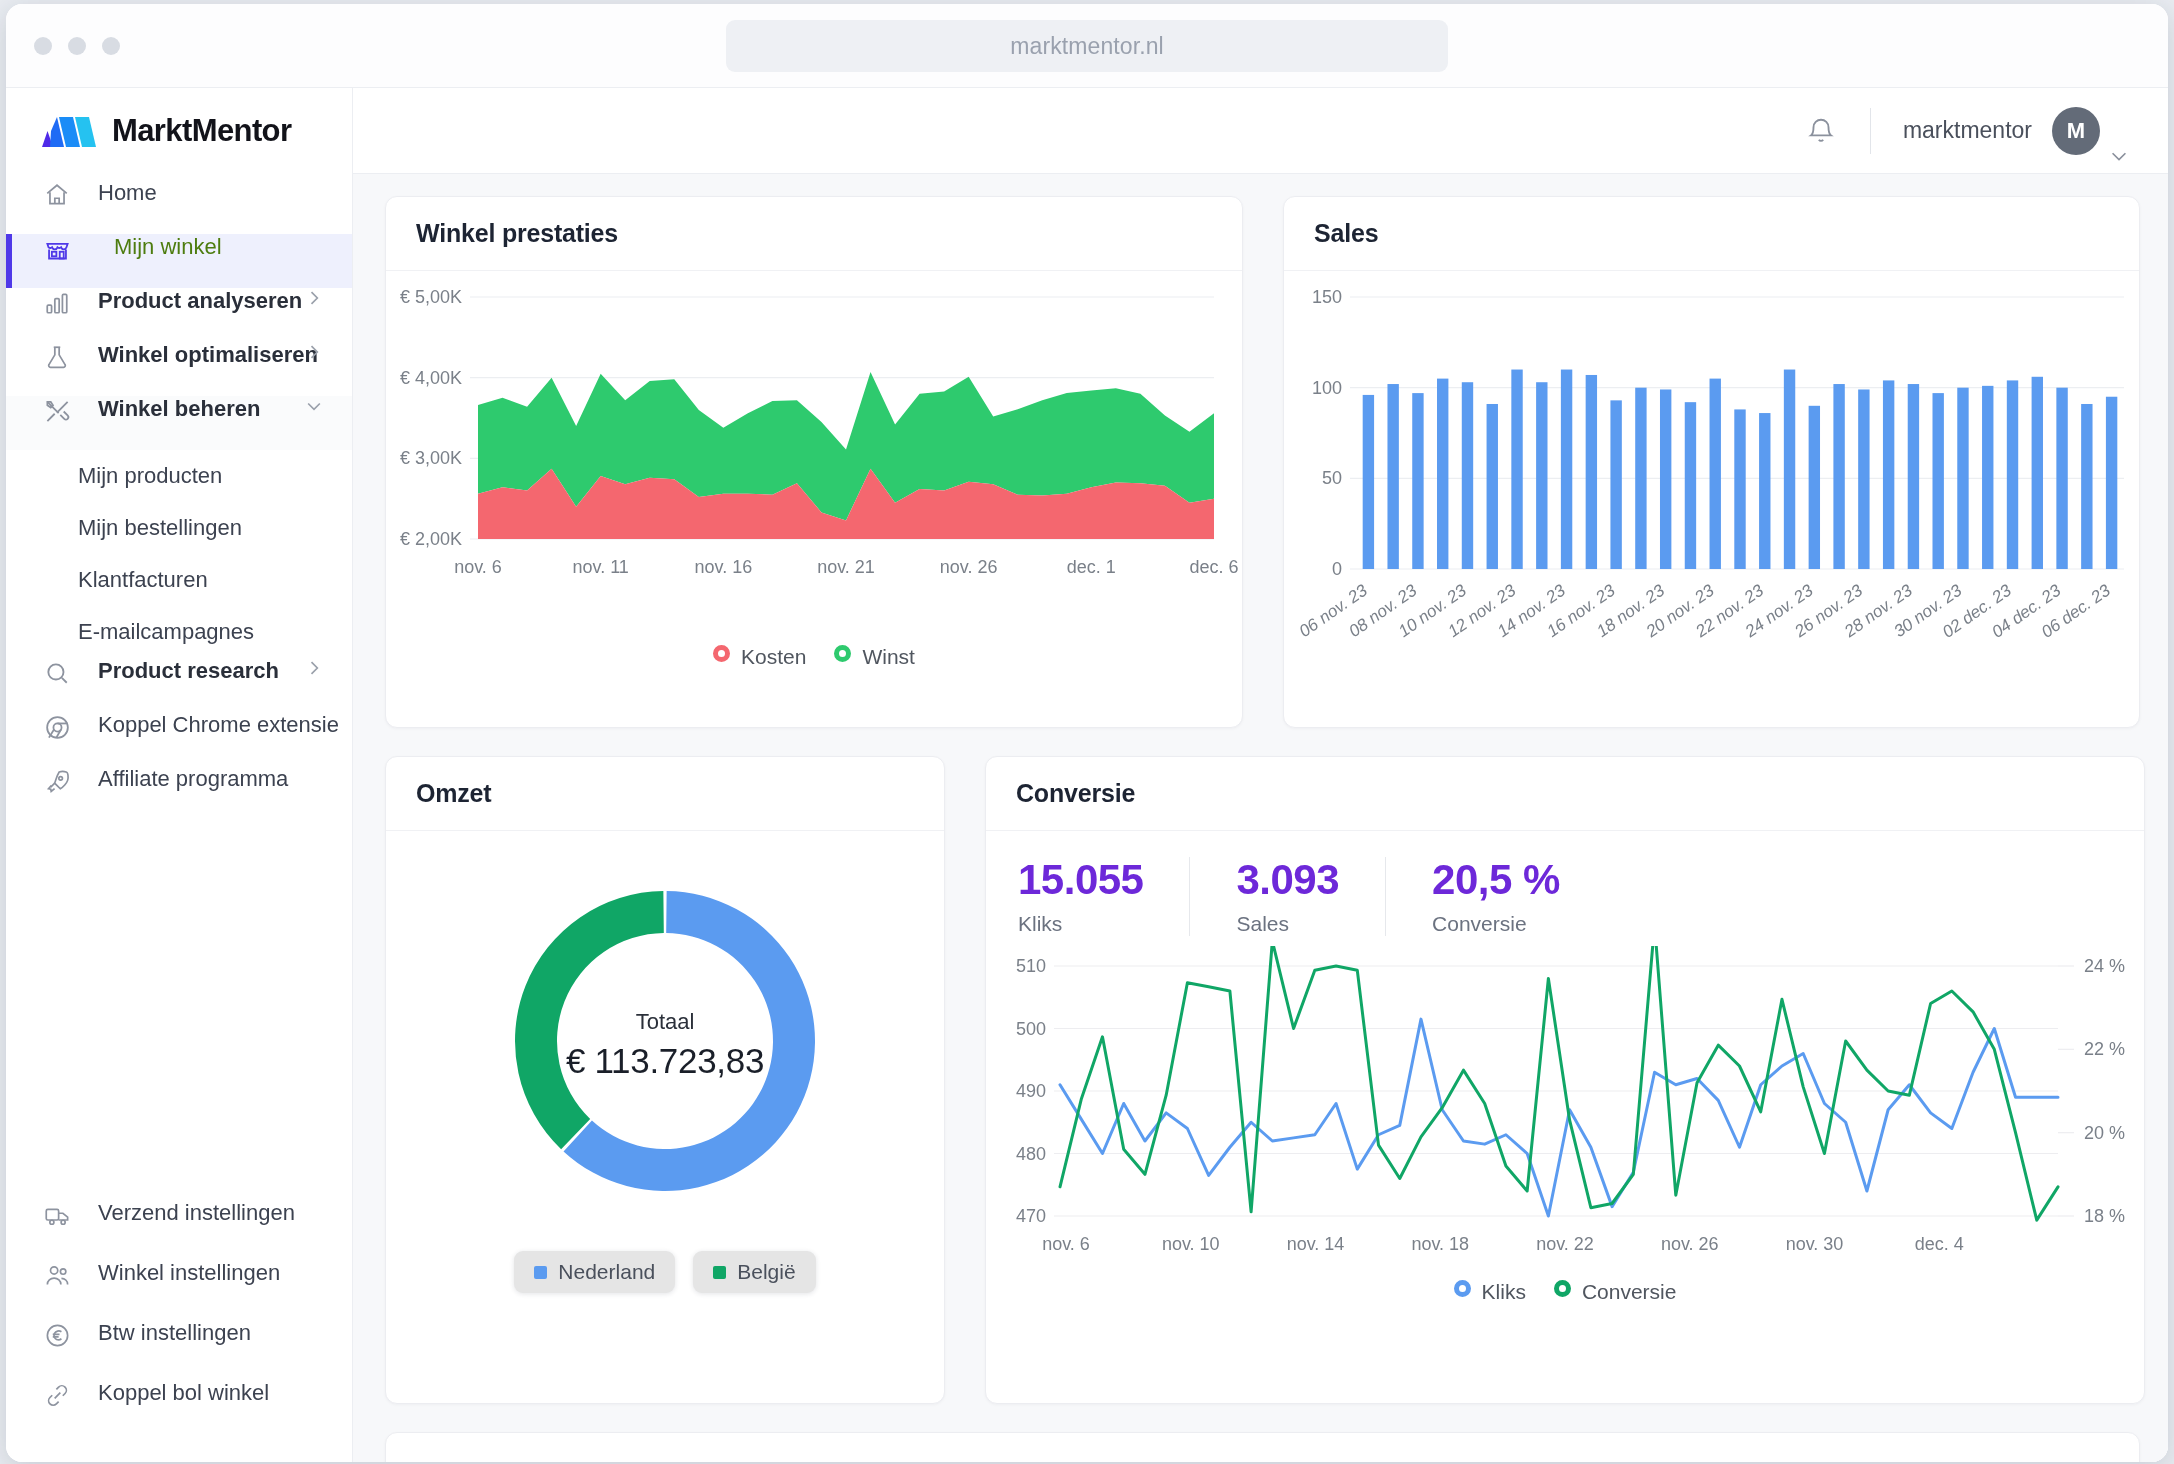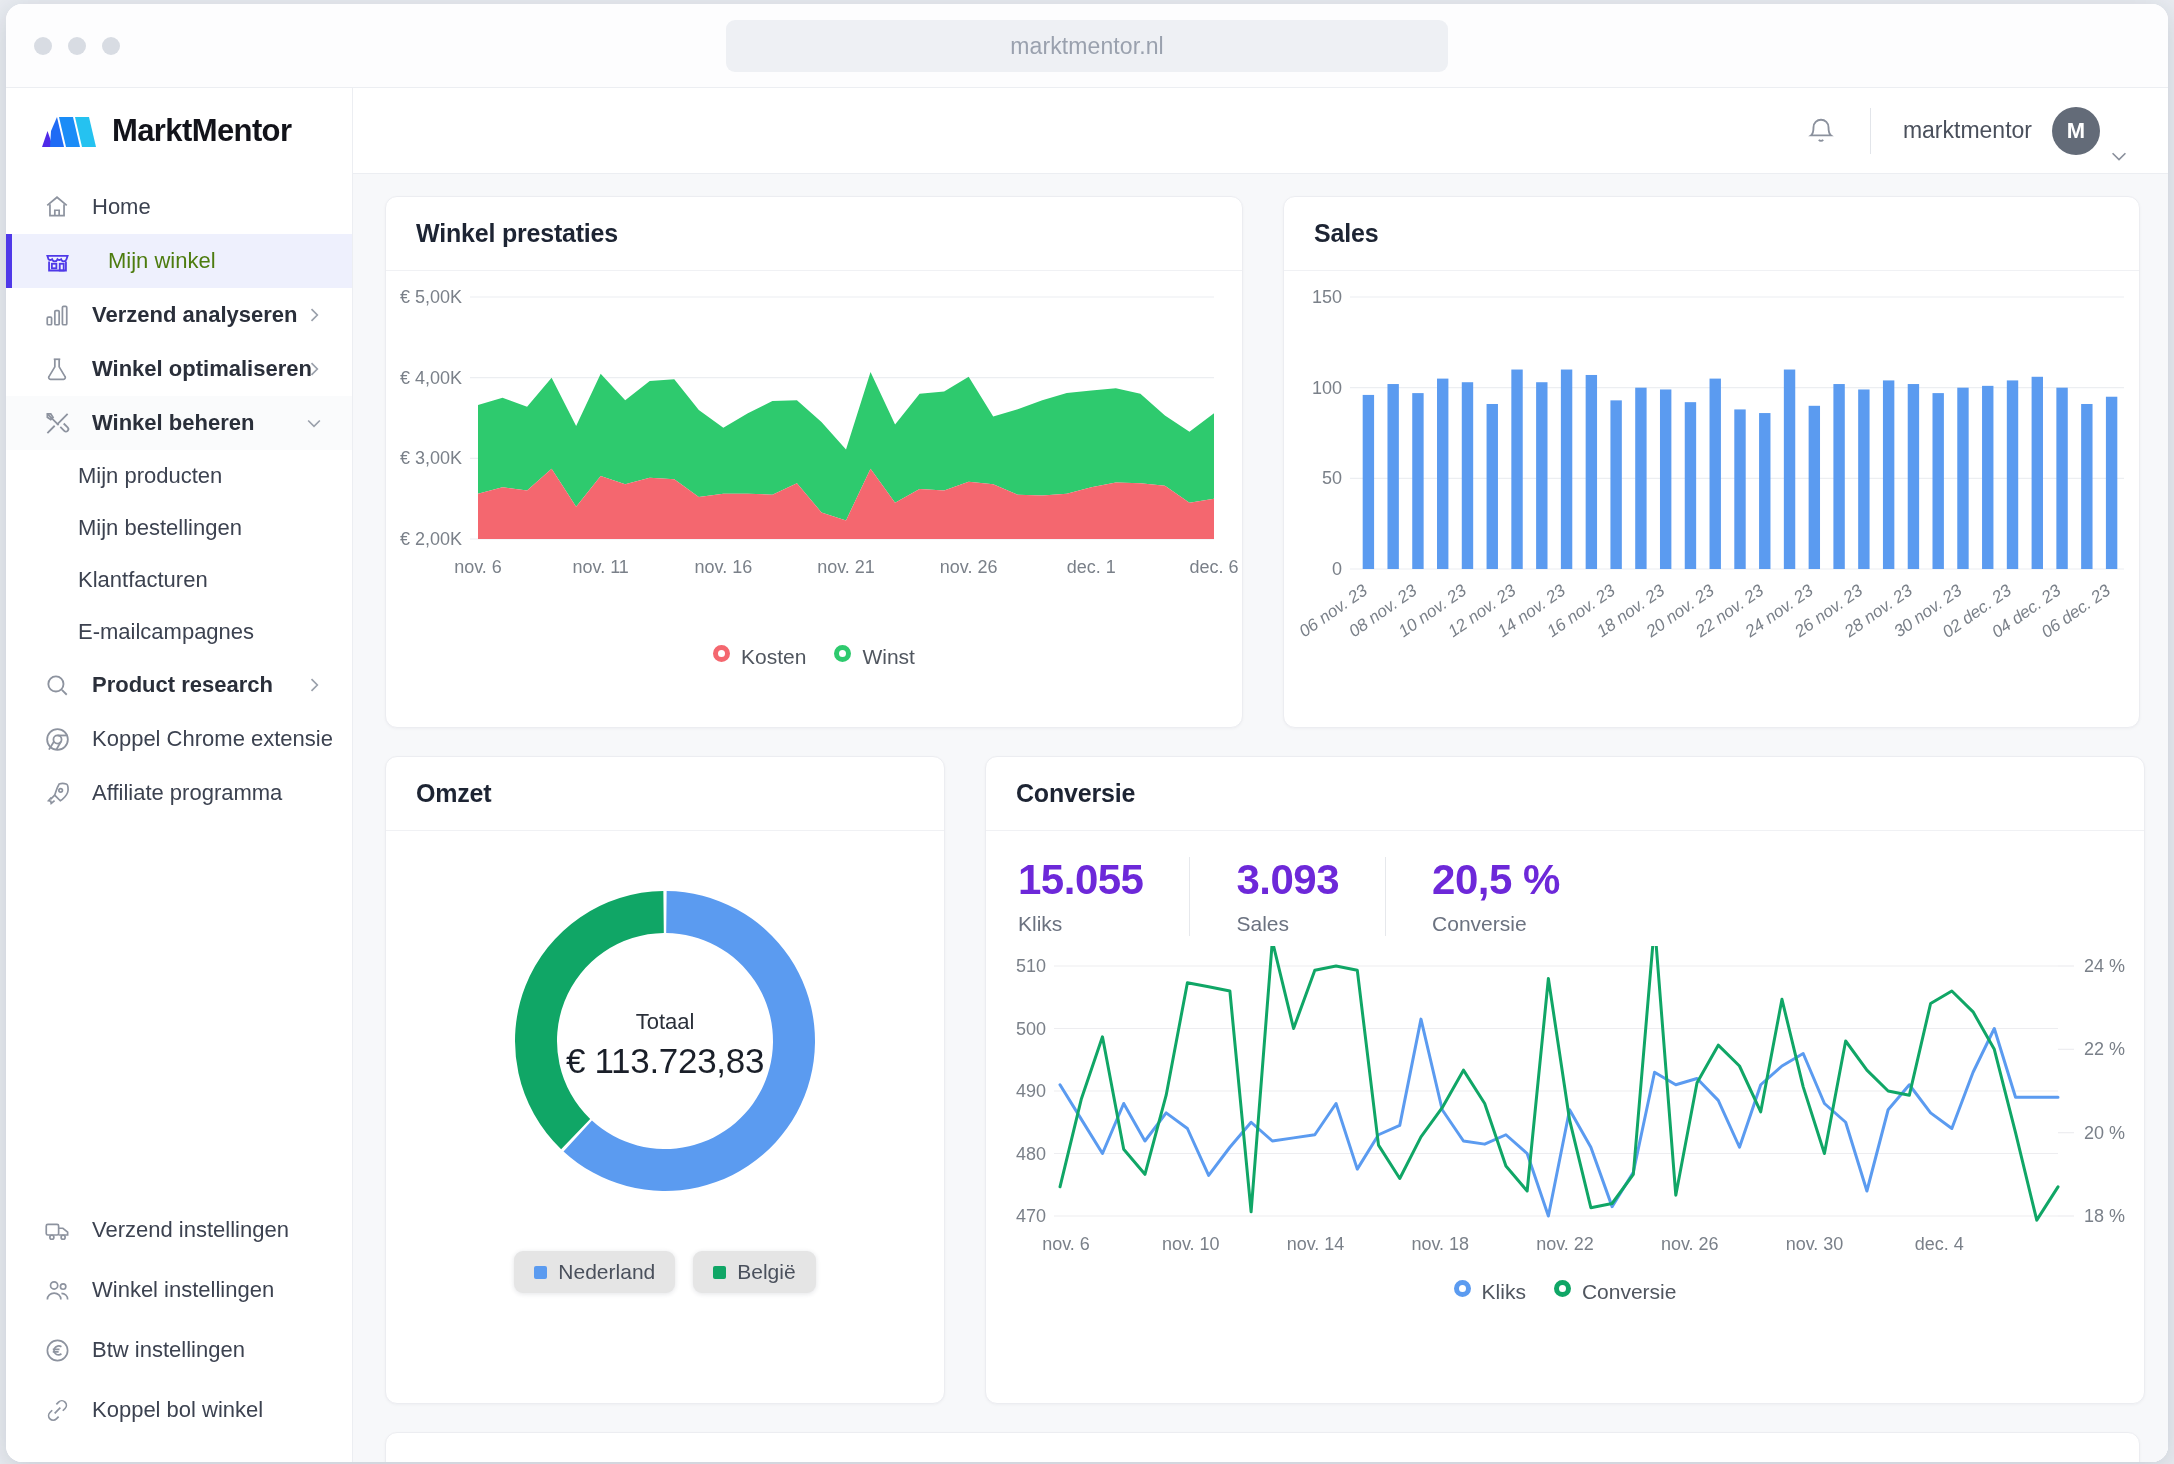--- a/index.html
+++ b/index.html
@@ -41,22 +41,22 @@
     width: 347px; flex: 0 0 347px;
     background: #fff;
     border-right: 1px solid #eceef2;
     position: relative;
     display: flex; flex-direction: column;
   }
   .brand { height: 86px; display: flex; align-items: center; padding-left: 36px; gap: 14px; }
   .brand-name { font-size: 31px; font-weight: 700; color: #12131a; letter-spacing: -.6px; }
   .navlist { padding-top: 6px; }
   .nav {
-    height: 54px; display: flex; align-items: center;
-    padding-left: 36px; gap: 20px; position: relative; cursor: pointer;
+    height: 54px; display: flex; align-items: flex-start;
+    padding-left: 36px; gap: 26px; position: relative; cursor: pointer;
   }
   .nav .ico { width: 30px; height: 30px; flex: 0 0 30px; display: flex; align-items: center; justify-content: center; color: #8d939f; }
   .nav .lbl { font-size: 22px; color: #3c4250; white-space: nowrap; }
   .nav.bold .lbl { font-weight: 700; color: #2a2f3a; }
   .nav .chev { position: absolute; right: 28px; color: #9aa0ab; display: flex; }
   .nav.active { background: #eef0fd; }
   .nav.active::before {
     content: ""; position: absolute; left: 0; top: 0; bottom: 0;
     width: 6px; background: #4f39e8;
   }
@@ -190,21 +190,21 @@
         </div>
 
         <div class="nav bold">
           <span class="ico">
             <svg width="26" height="26" viewBox="0 0 24 24" fill="none" stroke="currentColor" stroke-width="1.6">
                 <rect x="3" y="14" width="4" height="7" rx="1"></rect>
                 <rect x="10" y="8" width="4" height="13" rx="1"></rect>
                 <rect x="17" y="4" width="4" height="17" rx="1"></rect>
               </svg>
           </span>
-          <span class="lbl">Verzend analyseren</span>
+          <span class="lbl">Product analyseren</span>
           <span class="chev">
             <svg width="20" height="20" viewBox="0 0 24 24" fill="none" stroke="currentColor" stroke-width="2">
                 <path d="m9 5 7 7-7 7"></path>
               </svg>
           </span>
         </div>
 
         <div class="nav bold">
           <span class="ico">
             <svg width="26" height="26" viewBox="0 0 24 24" fill="none" stroke="currentColor" stroke-width="1.6">

